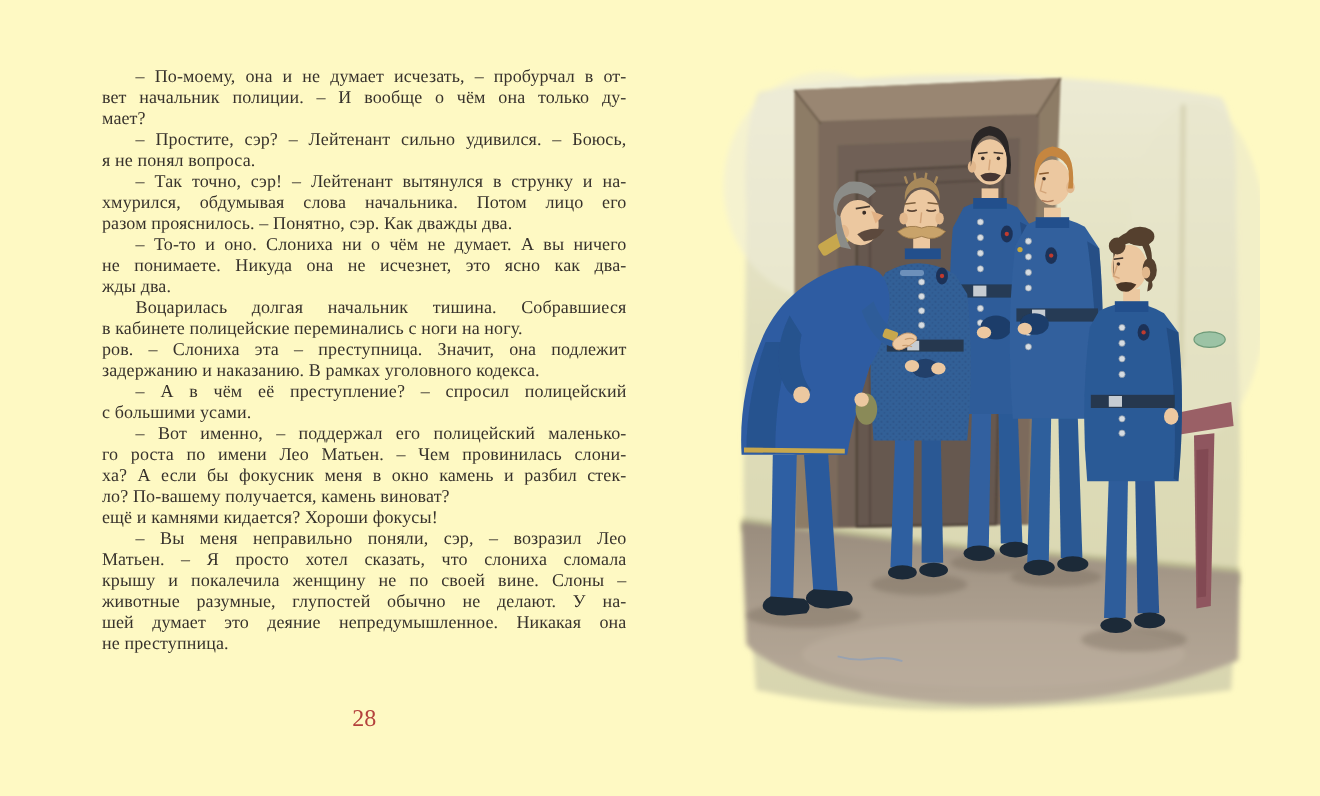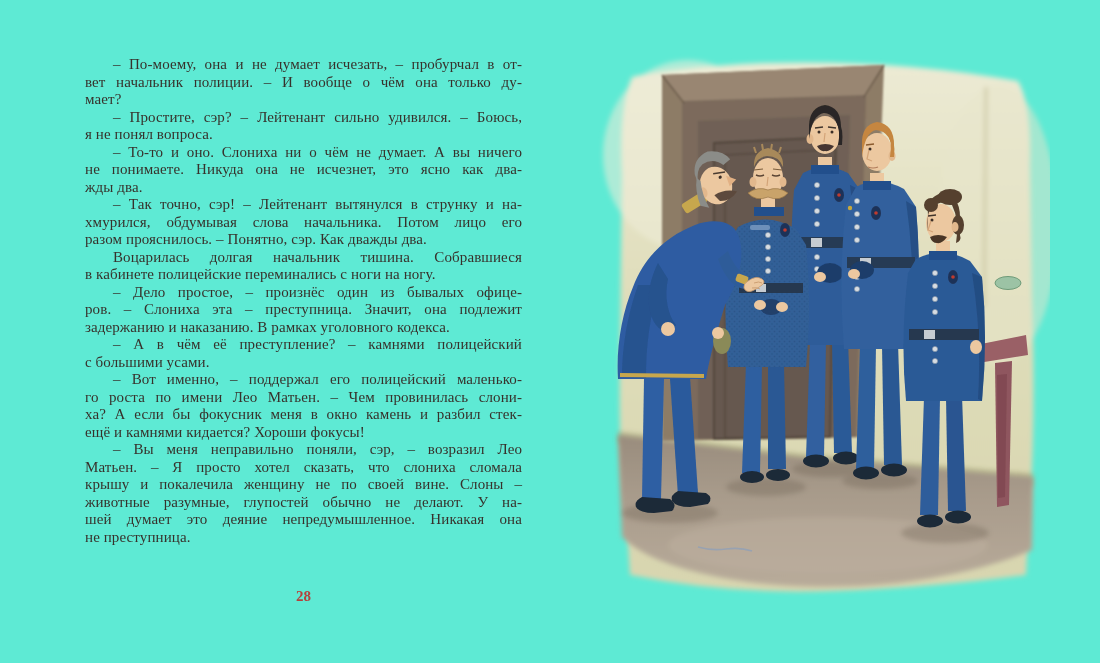--- a/index.html
+++ b/index.html
@@ -3,39 +3,39 @@
 <meta charset="utf-8">
 <style>
   html,body{margin:0;padding:0;}
   body{
     width:1100px;height:663px;
     background:#ffffff;
     overflow:hidden;
     font-family:"Liberation Serif","DejaVu Serif",serif;
     position:relative;
   }
-  .spread{position:absolute;inset:0;background:#5eead4;}
+  .spread{position:absolute;inset:0;background:#fef9c3;}
   
   .story{
     position:absolute;left:85px;top:56px;width:437px;
     font-size:15px;line-height:17.5px;
     color:#37322c;
     letter-spacing:0.1px;
   }
   .para{margin:0;padding:0;}
   .line{
     text-align:justify;
     text-align-last:justify;
     white-space:normal;
   }
   .line.last{text-align-last:left;}
   .line.first{text-indent:28px;}
   .page-number{
     position:absolute;left:85px;top:588px;width:437px;
-    text-align:center;font-size:15px;font-weight:bold;
+    text-align:center;font-size:20px;
   }
   
   .illustration{position:absolute;left:598px;top:45px;width:452px;height:590px;}
   svg{display:block;}
 </style>
 </head>
 <body>
 
 <div class="spread">
 
@@ -43,46 +43,46 @@
       <div class="para">
         <div class="line first">– По-моему, она и не думает исчезать, – пробурчал в от-</div>
         <div class="line">вет начальник полиции. – И вообще о чём она только ду-</div>
         <div class="line last">мает?</div>
       </div>
       <div class="para">
         <div class="line first">– Простите, сэр? – Лейтенант сильно удивился. – Боюсь,</div>
         <div class="line last">я не понял вопроса.</div>
       </div>
       <div class="para">
+        <div class="line first">– Так точно, сэр! – Лейтенант вытянулся в струнку и на-</div>
+        <div class="line">хмурился, обдумывая слова начальника. Потом лицо его</div>
+        <div class="line last">разом прояснилось. – Понятно, сэр. Как дважды два.</div>
+      </div>
+      <div class="para">
         <div class="line first">– То-то и оно. Слониха ни о чём не думает. А вы ничего</div>
         <div class="line">не понимаете. Никуда она не исчезнет, это ясно как два-</div>
         <div class="line last">жды два.</div>
       </div>
       <div class="para">
-        <div class="line first">– Так точно, сэр! – Лейтенант вытянулся в струнку и на-</div>
-        <div class="line">хмурился, обдумывая слова начальника. Потом лицо его</div>
-        <div class="line last">разом прояснилось. – Понятно, сэр. Как дважды два.</div>
-      </div>
-      <div class="para">
         <div class="line first">Воцарилась долгая начальник тишина. Собравшиеся</div>
         <div class="line last">в кабинете полицейские переминались с ноги на ногу.</div>
       </div>
       <div class="para">
-        <div class="line first">– Дело простое, – произнёс один из бывалых офице-</div>
         <div class="line">ров. – Слониха эта – преступница. Значит, она подлежит</div>
         <div class="line last">задержанию и наказанию. В рамках уголовного кодекса.</div>
       </div>
       <div class="para">
-        <div class="line first">– А в чём её преступление? – камнями полицейский</div>
+        <div class="line first">– А в чём её преступление? – спросил полицейский</div>
         <div class="line last">с большими усами.</div>
       </div>
       <div class="para">
         <div class="line first">– Вот именно, – поддержал его полицейский маленько-</div>
         <div class="line">го роста по имени Лео Матьен. – Чем провинилась слони-</div>
         <div class="line">ха? А если бы фокусник меня в окно камень и разбил стек-</div>
+        <div class="line last">ло? По-вашему получается, камень виноват?</div>
       </div>
       <div class="para">
         <div class="line last">ещё и камнями кидается? Хороши фокусы!</div>
       </div>
       <div class="para">
         <div class="line first">– Вы меня неправильно поняли, сэр, – возразил Лео</div>
         <div class="line">Матьен. – Я просто хотел сказать, что слониха сломала</div>
         <div class="line">крышу и покалечила женщину не по своей вине. Слоны –</div>
         <div class="line">животные разумные, глупостей обычно не делают. У на-</div>
         <div class="line">шей думает это деяние непредумышленное. Никакая она</div>

